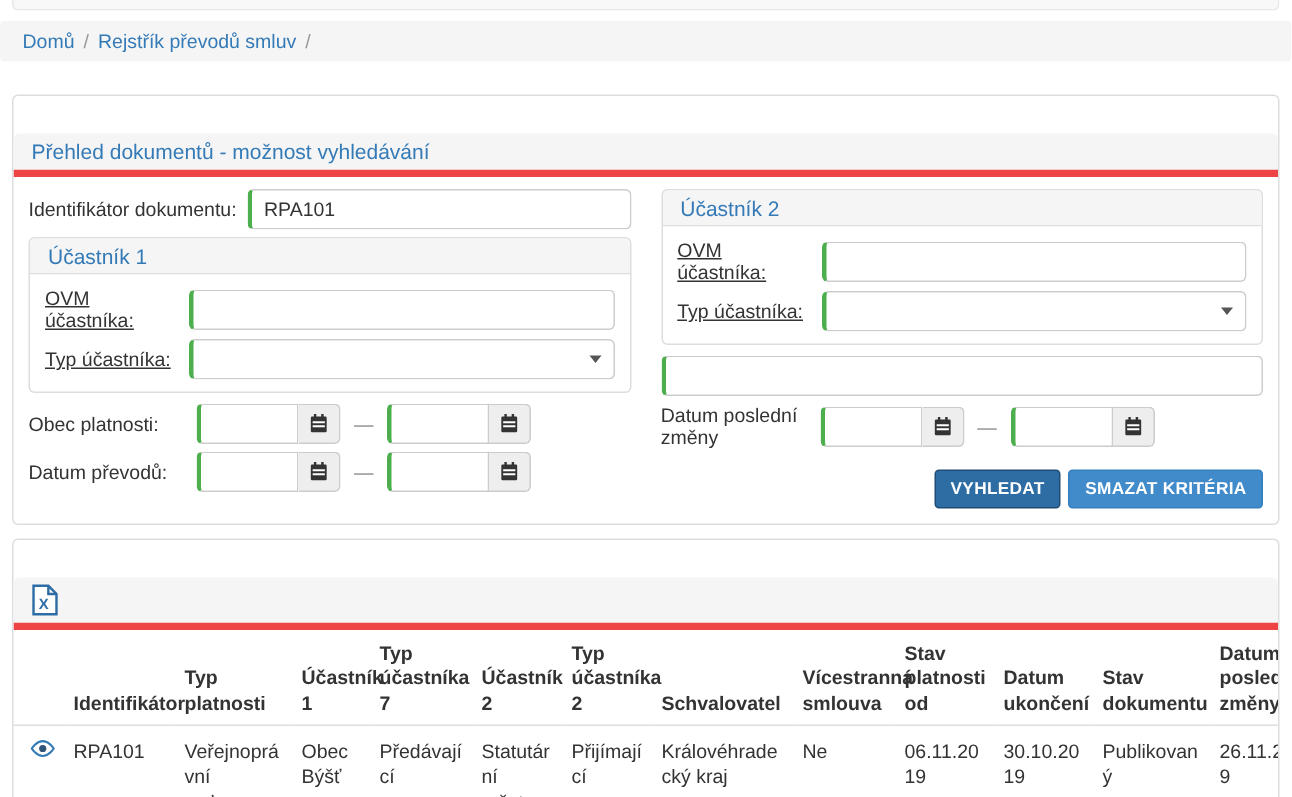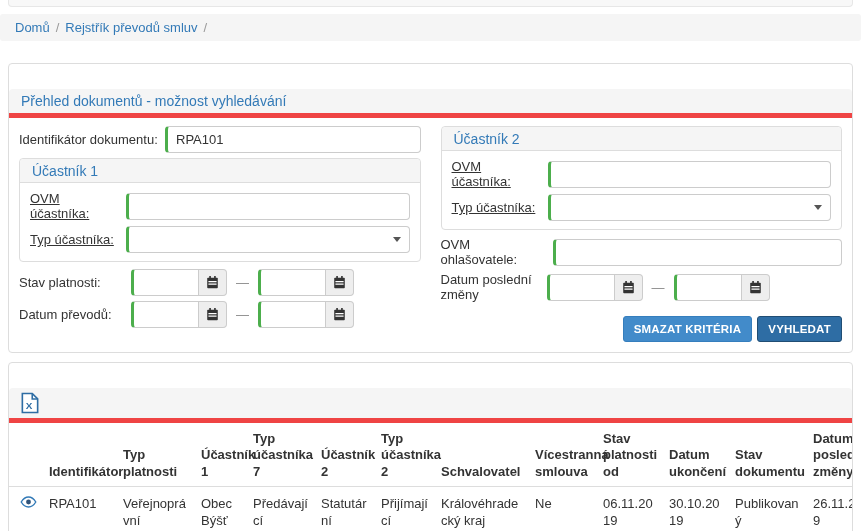--- a/index.html
+++ b/index.html
@@ -95,21 +95,21 @@
               <label class="lbl-95">Typ účastníka:</label>
               <div class="sel grow">
                   <span class="caret"></span>
                 </div>
             </div>
           </div>
         </div>
 
 
         <div class="frow">
-          <label class="lbl-110">Stav platnosti:</label>
+          <label class="lbl-110">Obec platnosti:</label>
           <span class="dgroup">
             <input class="inp" style="">
             <span class="cal-btn">
                 <svg width="13" height="13" viewBox="0 0 16 16">
                   <path fill="#333" d="M4 0h2v3H4zM10 0h2v3h-2z"></path>
                   <rect x="1.5" y="2" width="13" height="13" rx="1" fill="#333"></rect>
                   <path fill="#fff" d="M3 6h10v1.6H3zM3 9.2h10v1.6H3z"></path>
                 </svg>
               </span>
           </span>
@@ -164,21 +164,20 @@
             <div class="frow" style="margin-bottom:0">
               <label class="lbl-95">Typ účastníka:</label>
               <div class="sel grow">
                   <span class="caret"></span>
                 </div>
             </div>
           </div>
         </div>
 
         <div class="frow">
-          <label class="lbl-110">OVM ohlašovatele:</label>
           <input class="inp grow" style="">
         </div>
 
         <div class="frow">
           <label class="lbl-105" style="padding-right:0">Datum poslední změny</label>
           <span class="dgroup">
             <input class="inp" style="">
             <span class="cal-btn">
                 <svg width="13" height="13" viewBox="0 0 16 16">
                   <path fill="#333" d="M4 0h2v3H4zM10 0h2v3h-2z"></path>
@@ -194,22 +193,22 @@
                 <svg width="13" height="13" viewBox="0 0 16 16">
                   <path fill="#333" d="M4 0h2v3H4zM10 0h2v3h-2z"></path>
                   <rect x="1.5" y="2" width="13" height="13" rx="1" fill="#333"></rect>
                   <path fill="#fff" d="M3 6h10v1.6H3zM3 9.2h10v1.6H3z"></path>
                 </svg>
               </span>
           </span>
         </div>
 
         <div class="btn-row">
+          <button class="btn btn-primary">VYHLEDAT</button>
           <button class="btn btn-secondary">SMAZAT KRITÉRIA</button>
-          <button class="btn btn-primary">VYHLEDAT</button>
         </div>
       </div>
 
     </div>
   </div>
 </section>
 
 <section class="panel panel-results">
   <div class="panel-heading">
     <span style="cursor:pointer;display:flex;align-items:center;">

